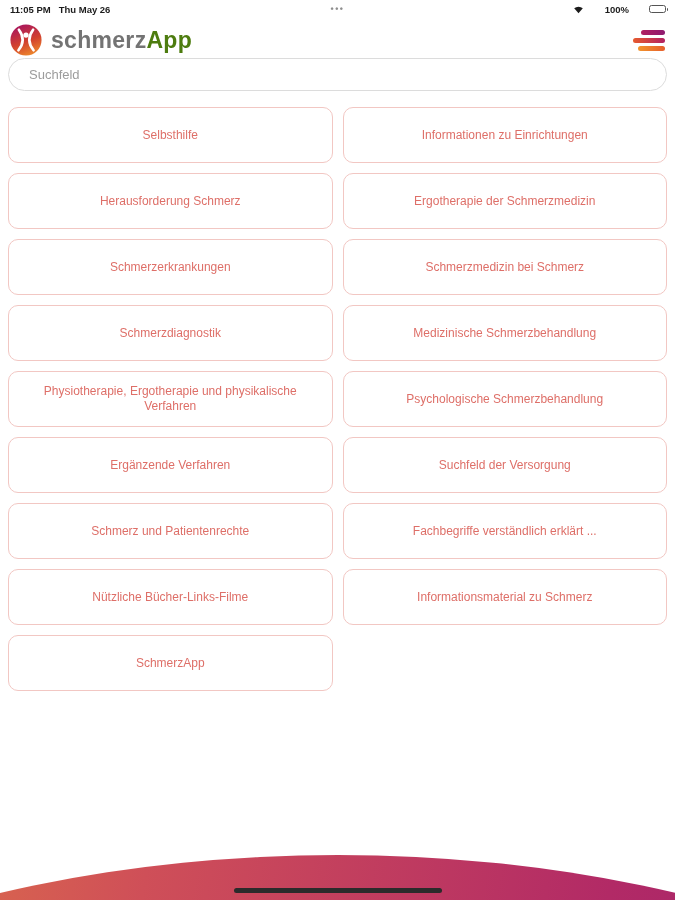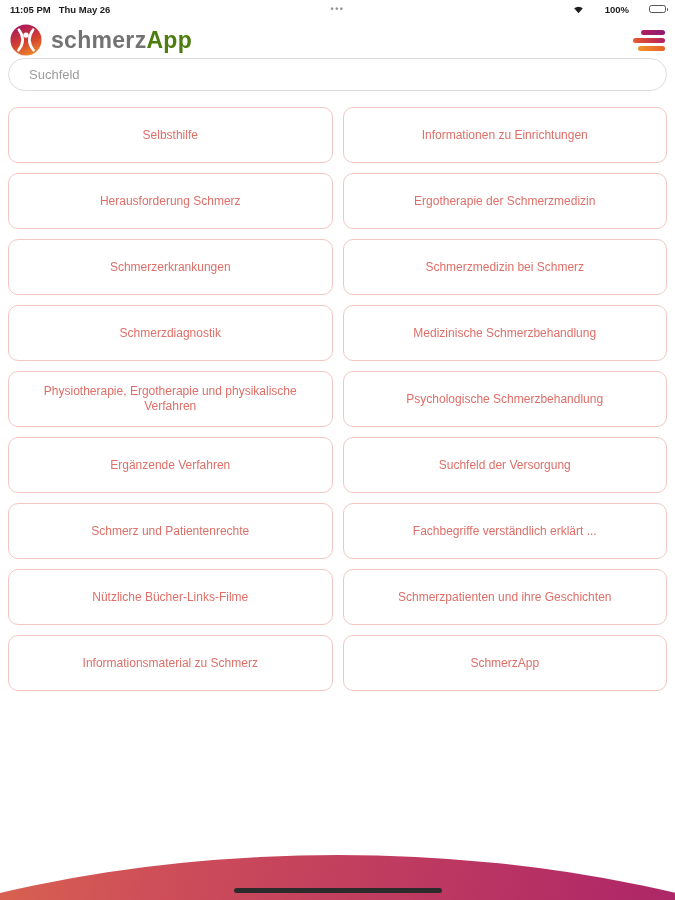--- a/index.html
+++ b/index.html
@@ -175,23 +175,20 @@
     <button class="grid-btn">
       <span>Schmerz und Patientenrechte</span>
     </button>
     <button class="grid-btn">
       <span>Fachbegriffe verständlich erklärt ...</span>
     </button>
     <button class="grid-btn">
       <span>Nützliche Bücher-Links-Filme</span>
     </button>
     <button class="grid-btn">
-      <span>Schmerzpatienten und ihre Geschichten</span>
-    </button>
-    <button class="grid-btn">
       <span>Informationsmaterial zu Schmerz</span>
     </button>
     <button class="grid-btn">
       <span>SchmerzApp</span>
     </button>
   </div>
 
 <div class="bottom-arc"></div>
 <div class="home-indicator"></div>
 

